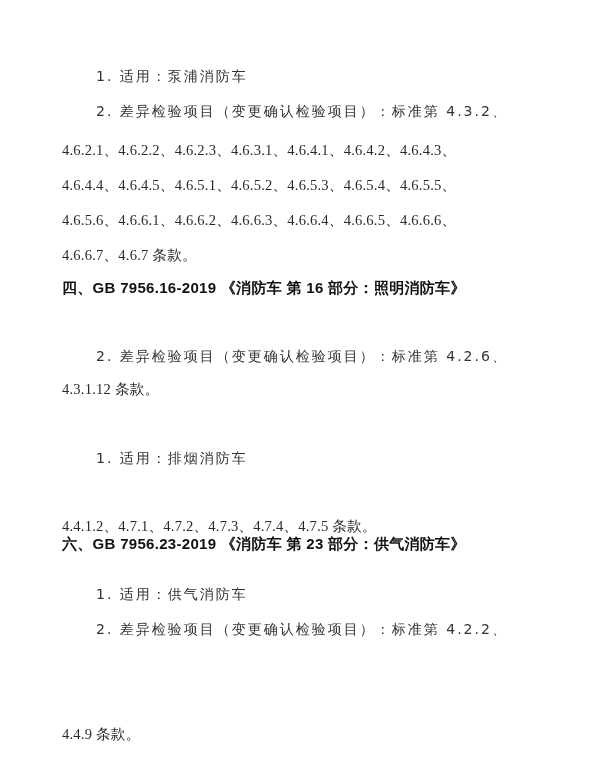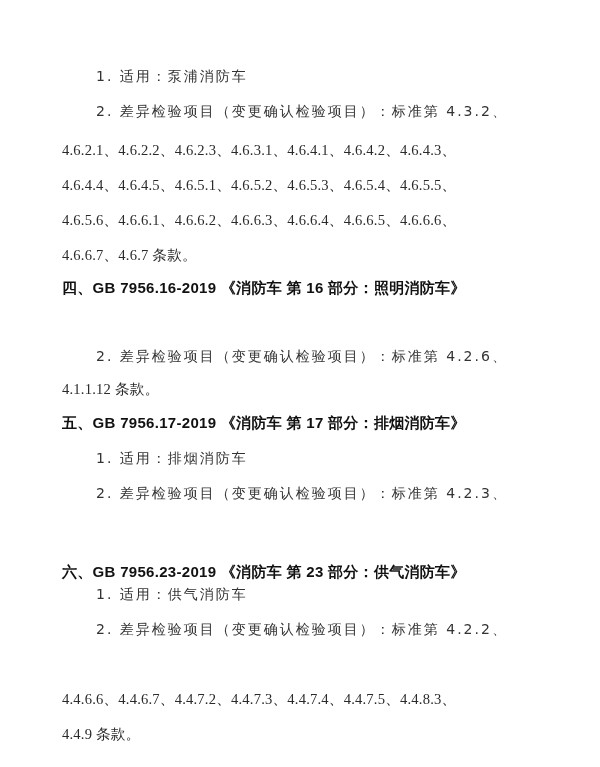--- a/index.html
+++ b/index.html
@@ -59,25 +59,23 @@
 
   <div class="line indent body-cn" style="top:66px">1. 适用：泵浦消防车</div>
   <div class="line indent body-cn" style="top:101px">2. 差异检验项目（变更确认检验项目）：标准第 4.3.2、</div>
   <div class="line nums" style="top:140px">4.6.2.1、4.6.2.2、4.6.2.3、4.6.3.1、4.6.4.1、4.6.4.2、4.6.4.3、</div>
   <div class="line nums" style="top:175px">4.6.4.4、4.6.4.5、4.6.5.1、4.6.5.2、4.6.5.3、4.6.5.4、4.6.5.5、</div>
   <div class="line nums" style="top:210px">4.6.5.6、4.6.6.1、4.6.6.2、4.6.6.3、4.6.6.4、4.6.6.5、4.6.6.6、</div>
   <div class="line nums" style="top:245px">4.6.6.7、4.6.7 条款。</div>
 
   <div class="line heading" style="top:278px">四、GB 7956.16-2019 《消防车 第 16 部分：照明消防车》</div>
   <div class="line indent body-cn" style="top:346px">2. 差异检验项目（变更确认检验项目）：标准第 4.2.6、</div>
-  <div class="line nums" style="top:379px">4.1.1.12 条款。</div>
+  <div class="line nums" style="top:379px">4.3.1.12 条款。</div>
 
-  <div class="line heading" style="top:413px">五、GB 7956.17-2019 《消防车 第 17 部分：排烟消防车》</div>
   <div class="line indent body-cn" style="top:448px">1. 适用：排烟消防车</div>
-  <div class="line indent body-cn" style="top:483px">2. 差异检验项目（变更确认检验项目）：标准第 4.2.3、</div>
+  <div class="line nums" style="top:516px">4.4.1.2、4.7.1、4.7.2、4.7.3、4.7.4、4.7.5 条款。</div>
 
-  <div class="line heading" style="top:562px">六、GB 7956.23-2019 《消防车 第 23 部分：供气消防车》</div>
+  <div class="line heading" style="top:534px">六、GB 7956.23-2019 《消防车 第 23 部分：供气消防车》</div>
   <div class="line indent body-cn" style="top:584px">1. 适用：供气消防车</div>
   <div class="line indent body-cn" style="top:619px">2. 差异检验项目（变更确认检验项目）：标准第 4.2.2、</div>
-  <div class="line nums" style="top:689px">4.4.6.6、4.4.6.7、4.4.7.2、4.4.7.3、4.4.7.4、4.4.7.5、4.4.8.3、</div>
   <div class="line nums" style="top:724px">4.4.9 条款。</div>
 
 </div>
 
 </body></html>

